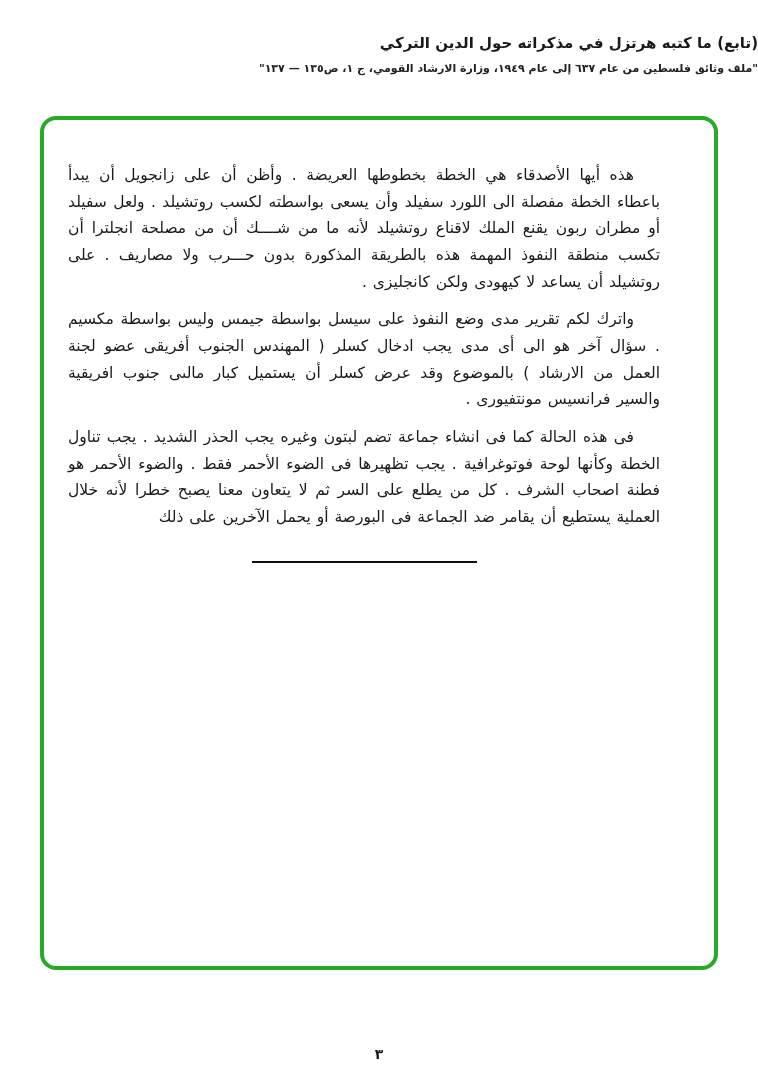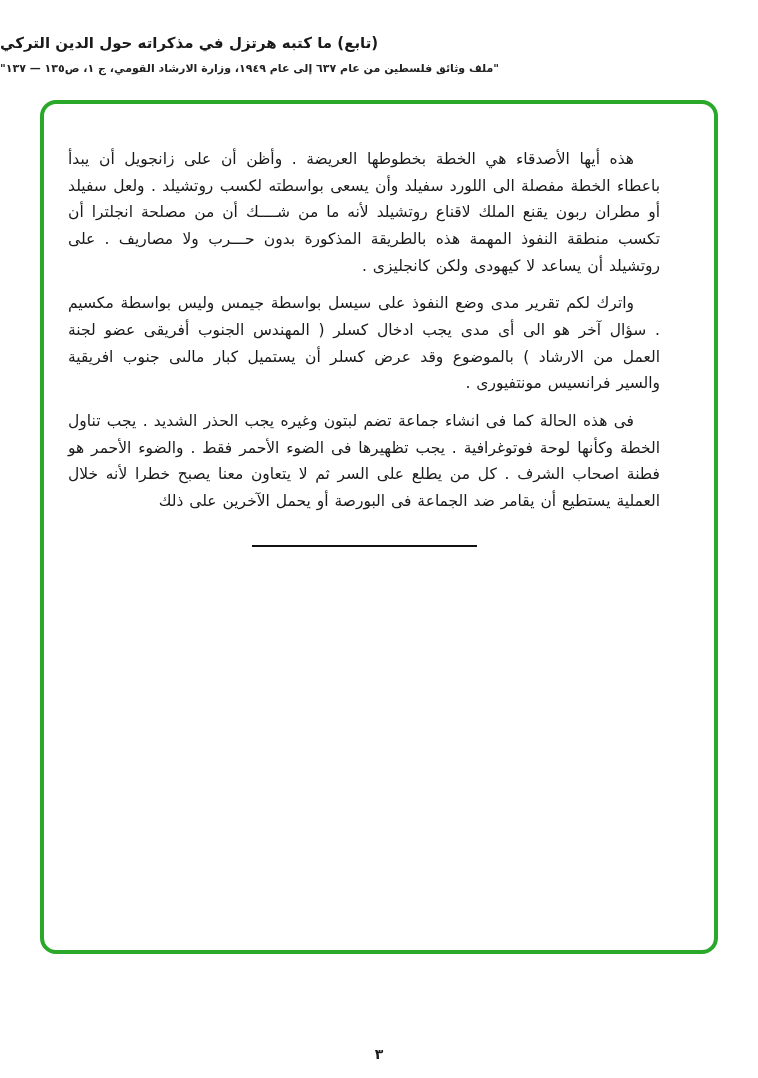--- a/index.html
+++ b/index.html
@@ -16,37 +16,37 @@
     color: var(--text);
   }
   .page {
     position: relative;
     width: 758px;
     height: 1078px;
     direction: rtl;
     overflow: hidden;
   }
   header.doc-header {
-    text-align: left;
+    text-align: right;
     padding-top: 34px;
   }
   .doc-title {
     font-size: 15px;
     font-weight: bold;
     letter-spacing: 0.3px;
   }
   .doc-subtitle {
     margin-top: 10px;
     font-size: 11px;
     font-weight: bold;
     color: #222222;
   }
   .green-box {
     position: absolute;
-    top: 100px;
+    top: 116px;
     left: 40px;
     width: 678px;
     height: 854px;
     border: 4px solid var(--border-green);
     border-radius: 16px;
     padding: 42px 54px 0 24px;
   }
   .green-box p.body-par {
     direction: rtl;
     text-align: justify;

